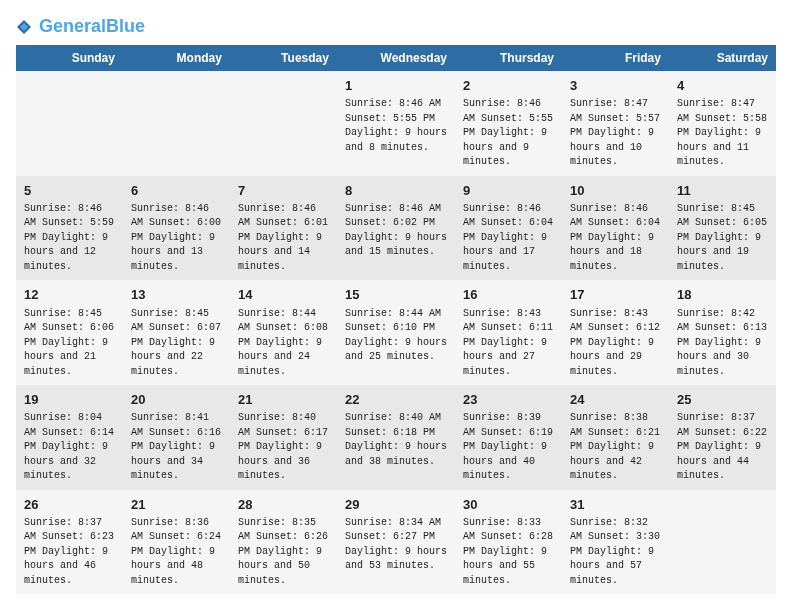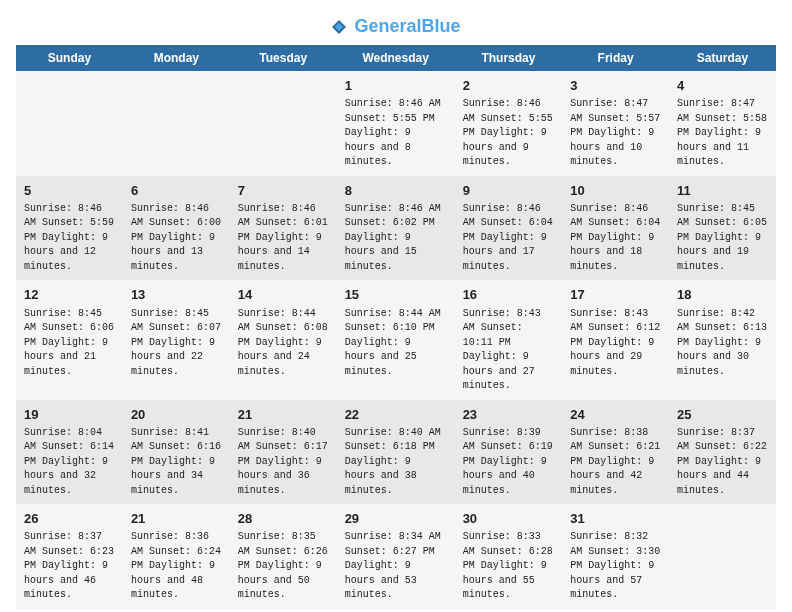--- a/index.html
+++ b/index.html
@@ -5,21 +5,21 @@
     * { box-sizing: border-box; margin: 0; padding: 0; }
     body {
       font-family: Arial, sans-serif;
       background: #fff;
       width: 792px;
       min-height: 612px;
       padding: 16px;
     }
     .header-area {
       display: flex;
-      justify-content: center;
+      justify-content: flex-start;
       align-items: flex-start;
       margin-bottom: 8px;
     }
     .logo {
       display: flex;
       flex-direction: column;
       align-items: flex-start;
     }
     .logo-text {
       font-size: 18px;
@@ -42,21 +42,21 @@
       color: #333;
     }
     table {
       width: 100%;
       border-collapse: collapse;
       font-size: 11px;
     }
     thead tr th {
       background: #2e6da4;
       color: #fff;
-      text-align: center;
+      text-align: right;
       padding: 6px 8px;
       font-size: 12px;
     }
     tbody tr {
       vertical-align: top;
     }
     tbody tr:nth-child(odd) {
       background: #f5f5f5;
     }
     tbody tr:nth-child(even) {
@@ -209,21 +209,21 @@
         </td>
         <td>
           <span class="day-num">15</span>
           <div class="cell-content">Sunrise: 8:44 AM
 Sunset: 6:10 PM
 Daylight: 9 hours and 25 minutes.</div>
         </td>
         <td>
           <span class="day-num">16</span>
           <div class="cell-content">Sunrise: 8:43 AM
-Sunset: 10:11 PM
+Sunset: 6:11 PM
 Daylight: 9 hours and 27 minutes.</div>
         </td>
         <td>
           <span class="day-num">17</span>
           <div class="cell-content">Sunrise: 8:43 AM
 Sunset: 6:12 PM
 Daylight: 9 hours and 29 minutes.</div>
         </td>
         <td>
           <span class="day-num">18</span>

